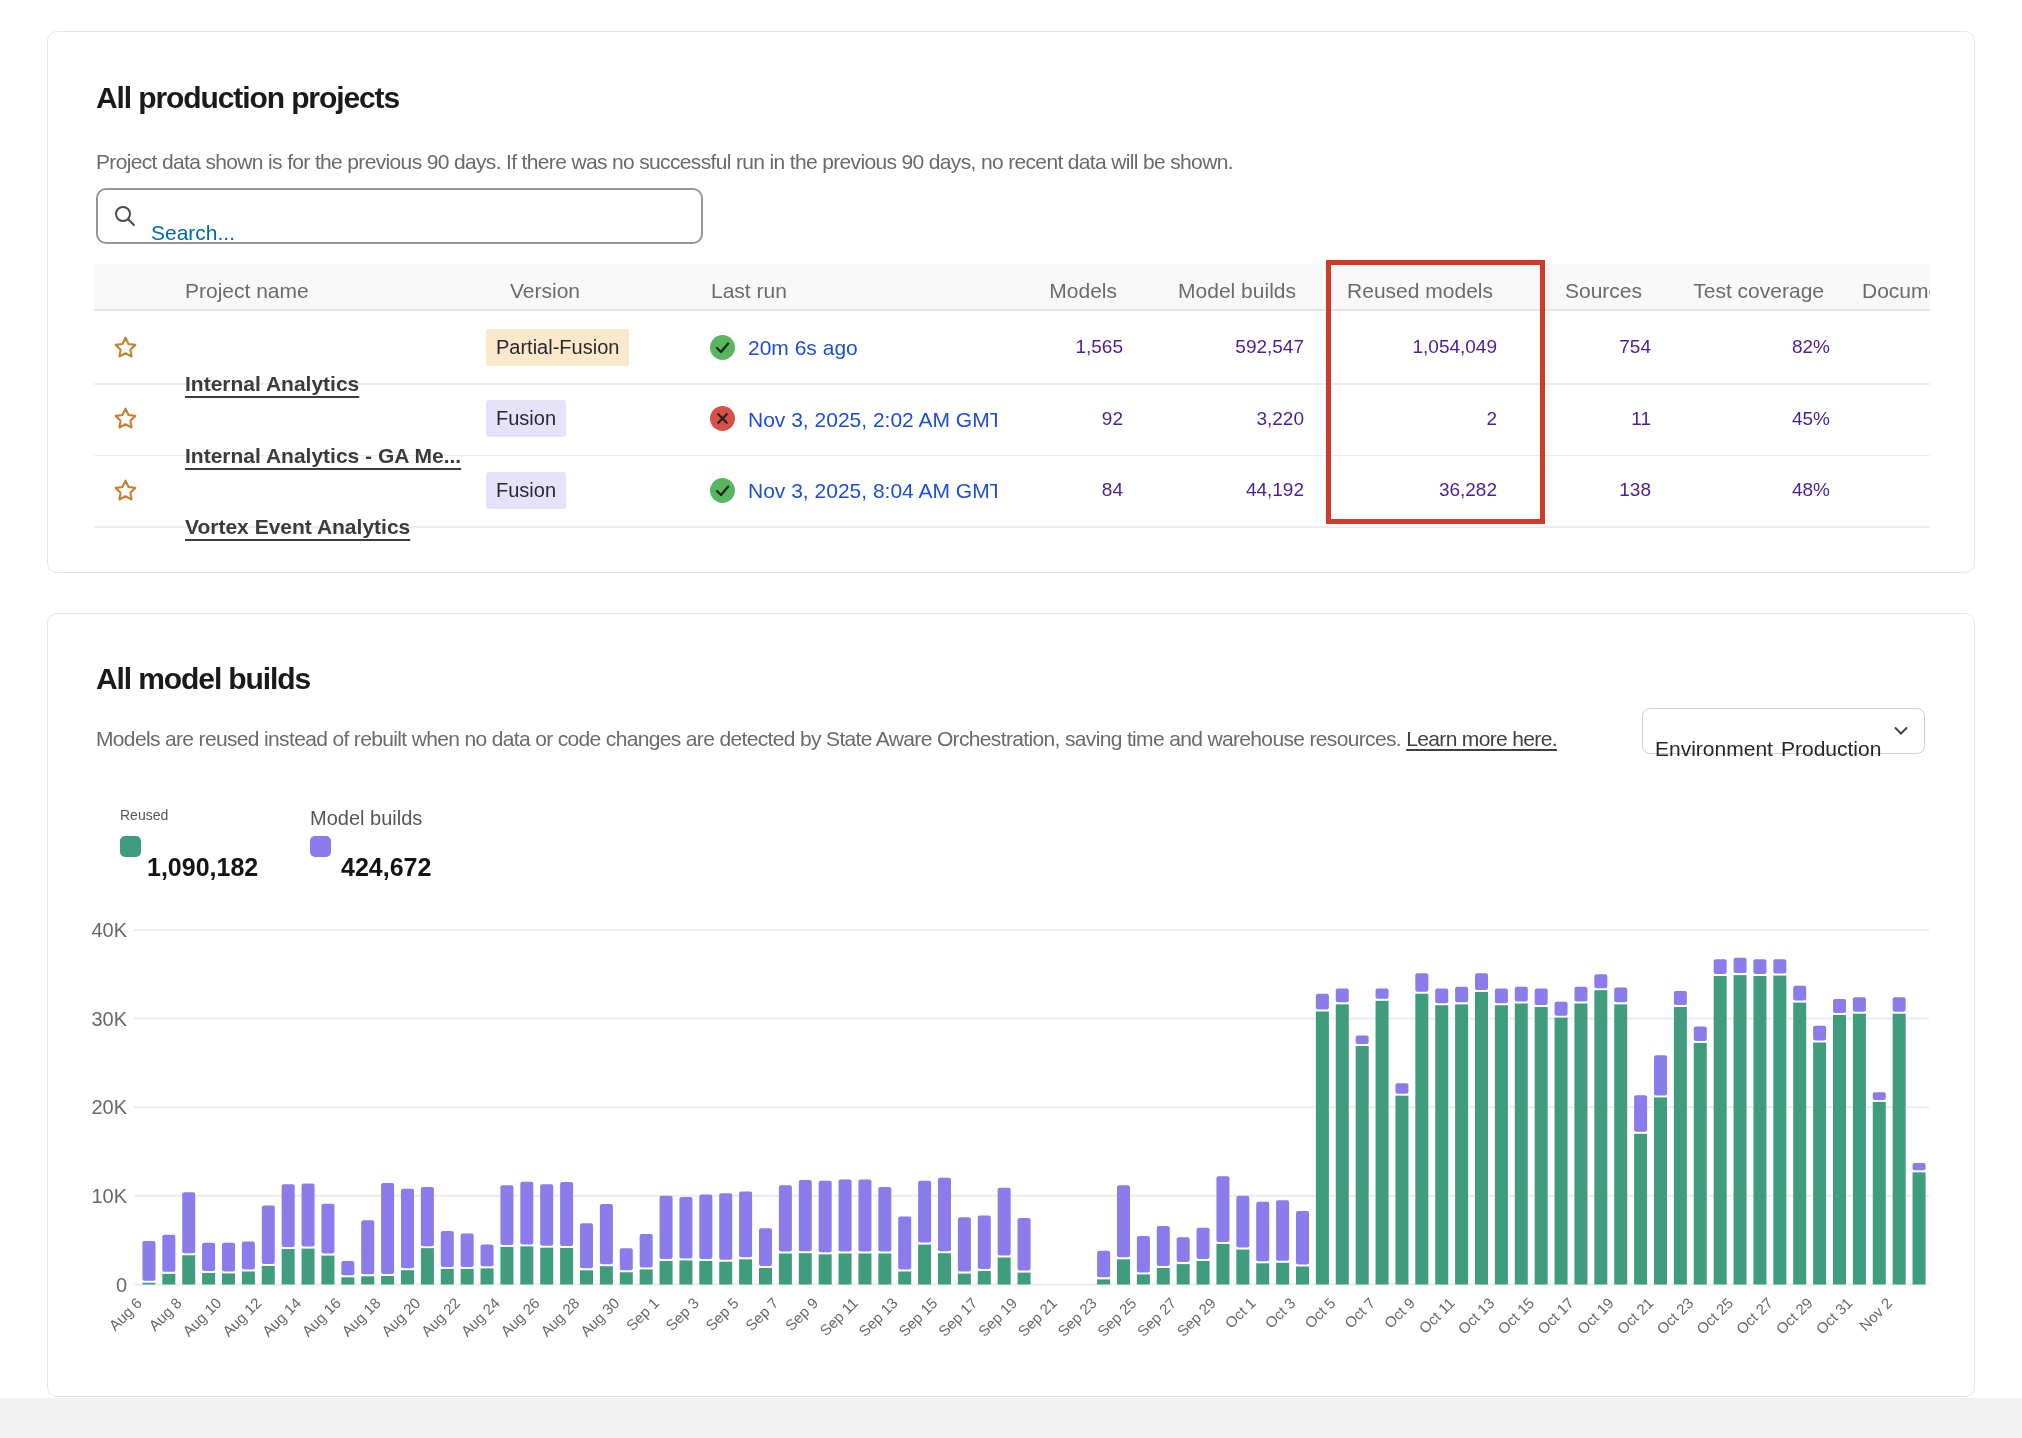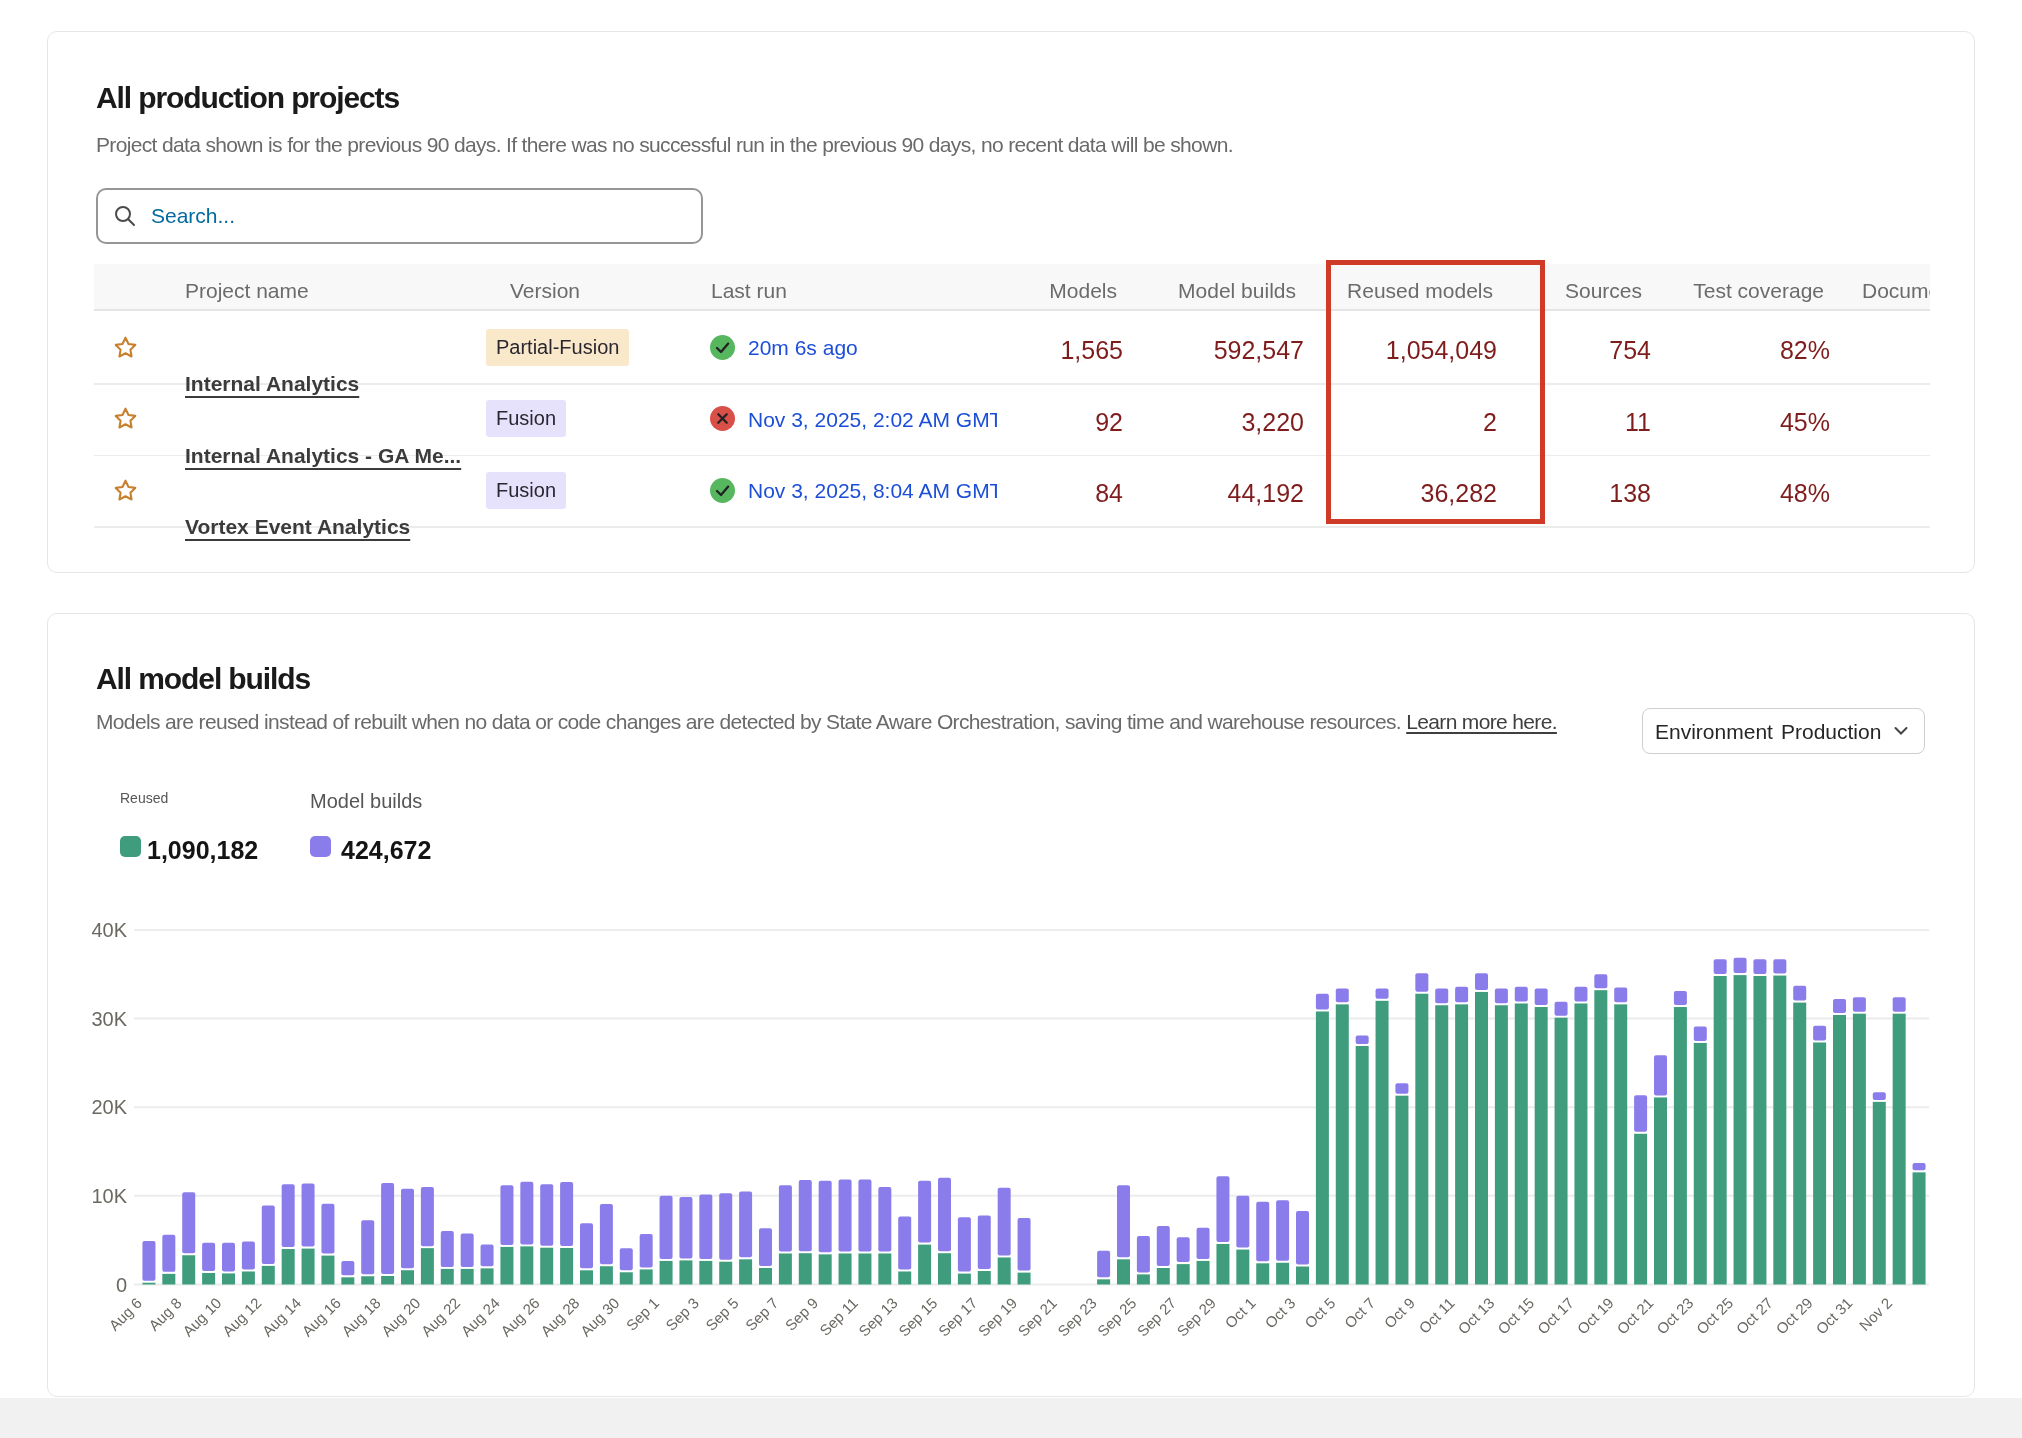--- a/index.html
+++ b/index.html
@@ -1,23 +1,23 @@
 <!DOCTYPE html>
 <html><head><meta charset="utf-8">
 <style>
 * { margin:0; padding:0; box-sizing:border-box; }
 html,body { width:2022px; height:1438px; background:#fff; font-family:"Liberation Sans", sans-serif; position:relative; overflow:hidden; }
 .card { position:absolute; left:47px; width:1928px; background:#fff; border:1.5px solid #e6e6e6; border-radius:10px; }
 .th { position:absolute; top:279px; font-size:21px; color:#6b6b6b; font-weight:500; white-space:nowrap; }
 .pname { position:absolute; left:185px; font-size:21px; font-weight:600; color:#3b3b3b; text-decoration:underline; text-decoration-thickness:1.5px; text-underline-offset:4.5px; white-space:nowrap;margin-top:36px; }
 .badge { position:absolute; left:486px; height:37px; border-radius:3px; font-size:20px; font-weight:500; color:#2a2730; padding:0 10px; line-height:37px; white-space:nowrap; }
 .runcell { position:absolute; left:748px; width:249px; font-size:21px; color:#1d4ed8; white-space:nowrap; overflow:hidden; }
-.num { position:absolute; font-size:25px; color:#7f1d1d; white-space:nowrap; }
+.num { position:absolute; font-size:19px; color:#4c1d95; white-space:nowrap; }
 .h1 { position:absolute; left:96px; font-size:30px; font-weight:700; color:#1a1a1a; white-space:nowrap; letter-spacing:-1.1px; }
- .sub { position:absolute; left:96px; font-size:21px; color:#6a6a6a; white-space:nowrap; }
+ .sub { position:absolute; left:96px; font-size:21px; color:#6a6a6a; white-space:nowrap;margin-top:17px; }
 .subtext { letter-spacing:-0.65px; }
 </style></head>
 <body>
 <div class="card" style="top:31px;height:542px"></div>
 <div class="card" style="top:613px;height:784px"></div>
 <div style="position:absolute;left:0;top:1398px;width:2022px;height:40px;background:#f1f1f2"></div>
 
 <div class="h1" style="top:81px">All production projects</div>
 <div class="sub subtext" style="top:133px">Project data shown is for the previous 90 days. If there was no successful run in the previous 90 days, no recent data will be shown.</div>
 

